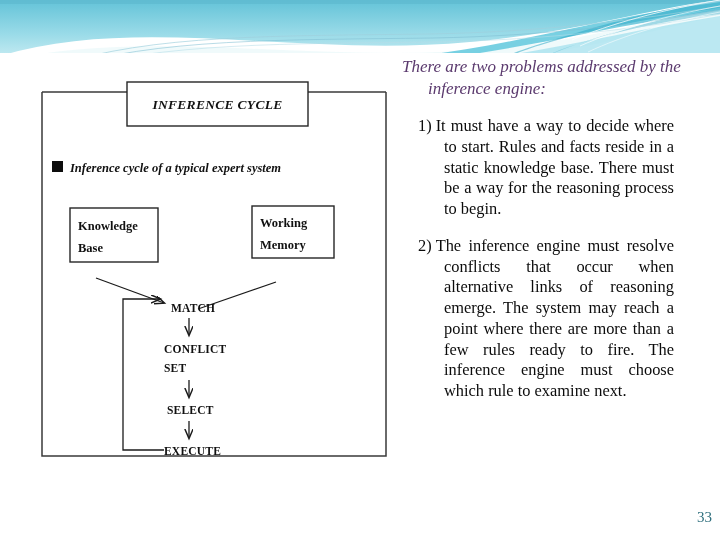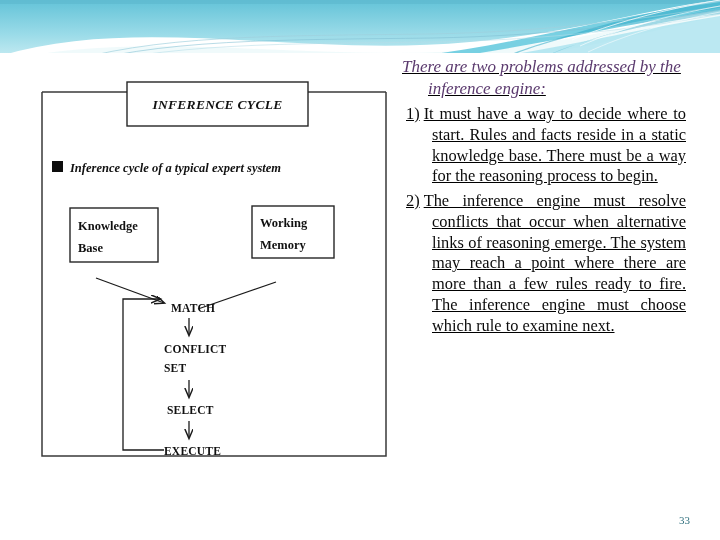--- a/index.html
+++ b/index.html
@@ -84,49 +84,48 @@
     stroke-width: 1.3;
     fill: none;
   }
 
   
   #text-col {
     position: absolute;
     left: 402px;
     top: 56px;
     width: 288px;
-    text-decoration: underline;
   }
   .lead-para {
     color: #5b3a6e;
     font-style: italic;
     font-size: 17px;
     line-height: 1.30;
     margin: 0 0 2px 0;
     padding-left: 26px;
     text-indent: -26px;
   }
   .num-item {
     color: #0b0b0b;
     font-size: 16.4px;
     line-height: 1.265;
-    margin: 4px;
+    margin: 16px;
     padding-left: 26px;
     text-indent: -26px;
     text-align: justify;
   }
   .num-item .marker { margin-right: 4px; }
 
   
   #page-number {
     position: absolute;
-    right: 30px;
+    right: 8px;
     bottom: 14px;
     font-family: "Liberation Serif", "DejaVu Serif", serif;
-    font-size: 11px;
+    font-size: 15px;
     color: #2f6f7d;
   }
 </style>
 </head>
 <body>
 
 <div id="slide">
 
   <div id="header-band">
     <svg width="720" height="72" viewBox="0 0 720 72" xmlns="http://www.w3.org/2000/svg">

